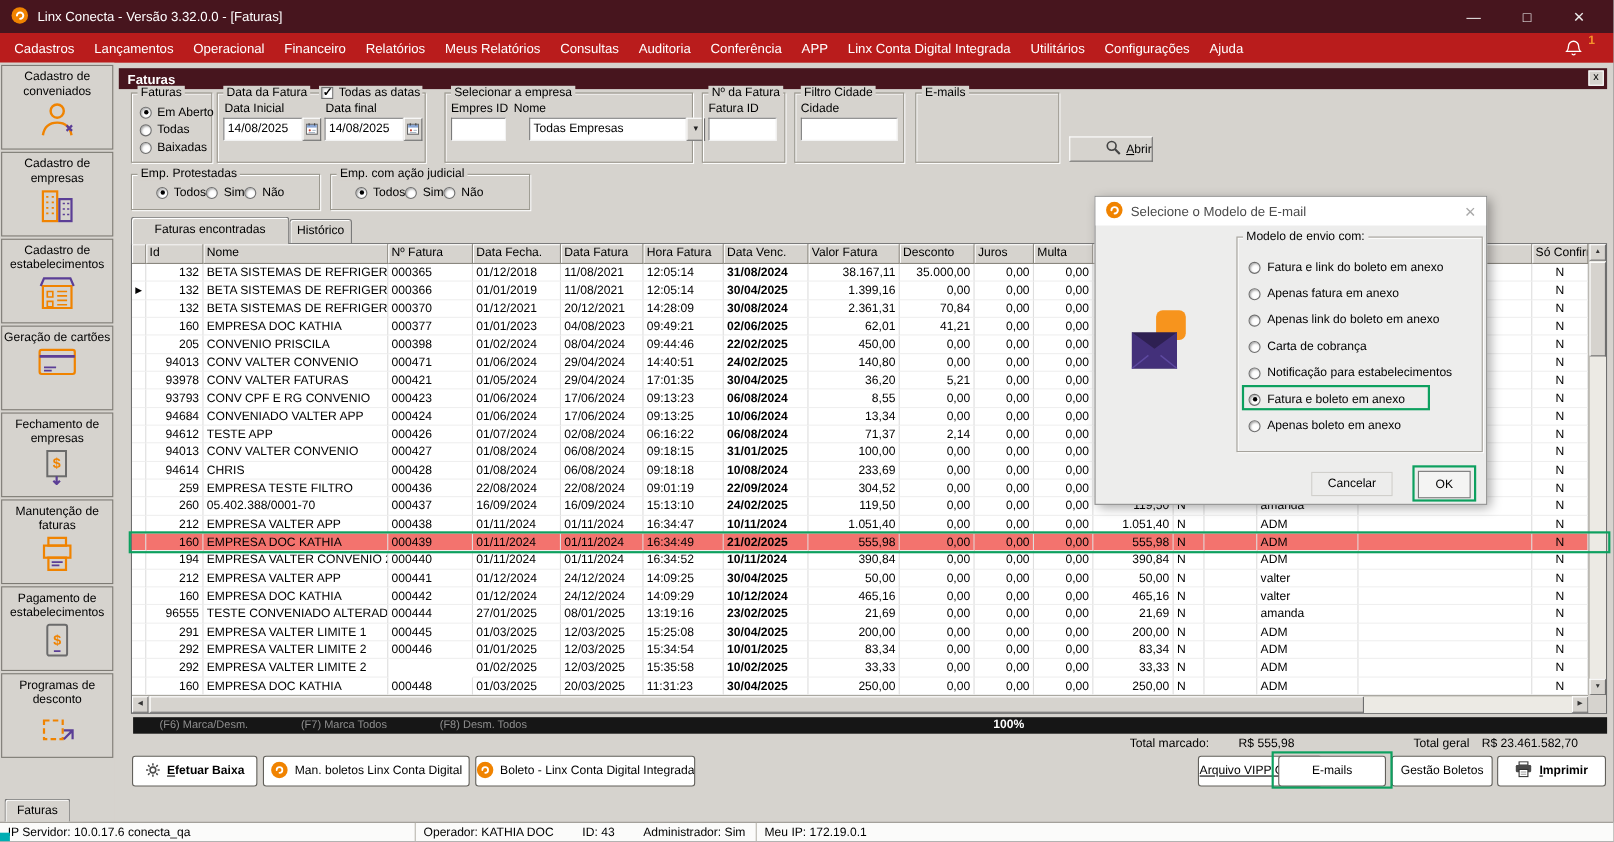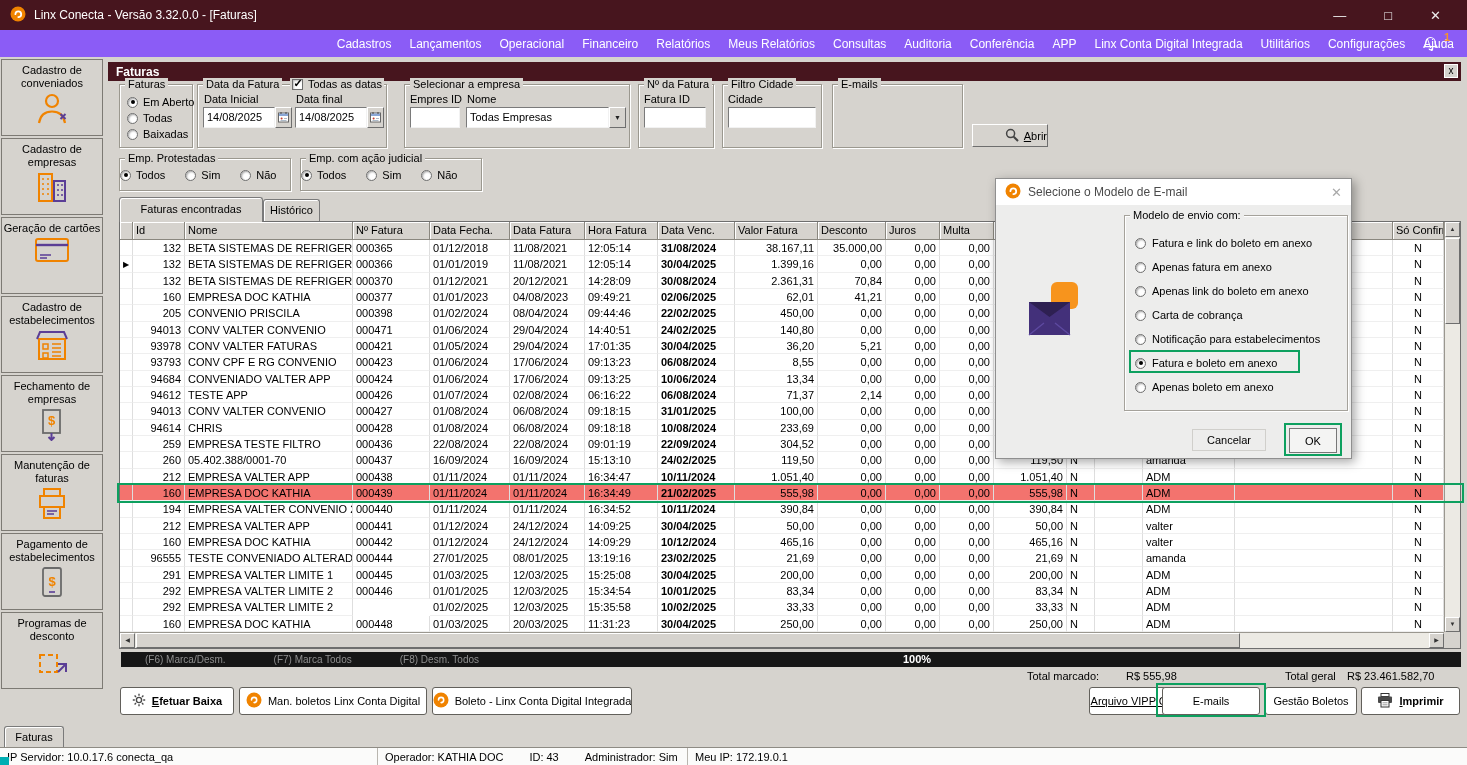--- a/index.html
+++ b/index.html
@@ -4,22 +4,22 @@
 <style>
 * { margin:0; padding:0; box-sizing:border-box; }
 html,body { background:#777; }
 .app { position:relative; width:1467px; height:765px; background:#d6d3ce; overflow:hidden;
   font-family:"Liberation Sans", sans-serif; font-size:11px; color:#000; }
 
 
 .titlebar { position:absolute; left:0; top:0; width:100%; height:30px; background:#47151e;
   display:flex; align-items:center; gap:8px; padding:0 10px; color:#fff; font-size:12px; }
 .win-controls { margin-left:auto; display:flex; gap:38px; padding-right:16px; font-size:13px; color:#eee; }
-.menubar { position:absolute; left:0; top:30px; width:100%; height:27px; background:#8b5cf6;
-  display:flex; align-items:center; padding:0 4px; color:#fff;justify-content:flex-end; }
+.menubar { position:absolute; left:0; top:30px; width:100%; height:27px; background:#b91c1c;
+  display:flex; align-items:center; padding:0 4px; color:#fff; }
 .menu-item { padding:5px 9px; font-size:12px; white-space:nowrap; }
 .bell { position:absolute; right:28px; top:36px; }
 .bell-badge { position:absolute; right:17px; top:31px; color:#f5932c; font-weight:bold; font-size:11px; }
 
 
 .sidebar { position:absolute; left:0; top:57px; width:104px; height:690px; background:#d6d3ce; padding:2px 1px; }
 .side-item { height:77px; margin-bottom:2px; border:1px solid #7d7a74; background:#d6d3ce;
   display:flex; flex-direction:column; align-items:center; text-align:center; padding-top:4px; line-height:13px; }
 .side-icon { margin-top:2px; }
 
@@ -30,32 +30,32 @@
   border:1px solid #fff; color:#000; font-size:10px; line-height:12px; text-align:center; font-weight:normal; }
 
 
 .group { position:absolute; border:1px solid #9b988f; box-shadow:1px 1px 0 #fff, inset 1px 1px 0 #fff; }
 .legend { position:absolute; top:-7px; left:5px; background:#d6d3ce; padding:0 3px; white-space:nowrap; }
 .radio { width:11px; height:11px; min-width:11px; border-radius:50%; background:#fff; border:1px solid #6e6e6e;
   box-shadow:inset 1px 1px 2px rgba(0,0,0,.35); position:relative; display:inline-block; }
 .radio.sel::after { content:""; position:absolute; left:2.5px; top:2.5px; width:4px; height:4px; background:#000; border-radius:50%; }
 .radio-item { display:flex; align-items:center; gap:5px; white-space:nowrap; }
 .vlist { display:flex; flex-direction:column; gap:4px; padding:11px 0 0 7px; }
-.hlist { display:flex; gap:20px; padding:10px 0 0 0; }
+.hlist { display:flex; padding:10px 0 0 22px; }
 .checkbox { width:11px; height:11px; background:#fff; border:1px solid #6e6e6e; display:inline-block;
   position:relative; box-shadow:inset 1px 1px 2px rgba(0,0,0,.25); }
 .checkbox.checked::after { content:"✓"; position:absolute; left:0.5px; top:-2.5px; font-size:11px; font-weight:bold; }
 .tb { background:#fff; border:1px solid; border-color:#7a7a7a #f2f2f2 #f2f2f2 #7a7a7a; height:21px;
   padding:3px 3px 0; overflow:hidden; white-space:nowrap; }
 .flabel { position:absolute; white-space:nowrap; }
 .datefield { position:absolute; display:flex; }
 .datefield .tb { width:72px; }
 .sqbtn { width:17px; height:21px; background:#d6d3ce; border:1px solid; border-color:#fff #6e6e6e #6e6e6e #fff;
   display:flex; align-items:center; justify-content:center; font-size:7px; color:#222; }
-.dd { position:absolute; display:flex; }
+.dd { position:absolute; display:flex;margin-left:15px; }
 .btn-abrir { position:absolute; left:972px; top:124px; width:76px; height:23px; background:#d6d3ce;
   border:1px solid; border-color:#fff #6e6e6e #6e6e6e #fff; display:flex; align-items:center; justify-content:flex-end; gap:5px; }
 
 
 .tab { position:absolute; background:#d6d3ce; border:1px solid #7a7a7a; border-bottom:none;
   border-radius:3px 3px 0 0; box-shadow:inset 1px 1px 0 #fff; text-align:center; }
 .tab1 { left:119px; top:197px; width:144px; height:25px; padding-top:5px; z-index:3; }
 .tab2 { left:263px; top:199px; width:57px; height:23px; padding-top:4px; }
 
 
@@ -186,33 +186,33 @@
       <div class="side-item">
         <div class="side-label">Cadastro de empresas</div>
         <div class="side-icon"><svg width="34" height="33" viewBox="0 0 34 33">
             <rect x="4" y="3" width="13" height="27" fill="none" stroke="#f08300" stroke-width="2"></rect>
             <rect x="19" y="10" width="11" height="20" fill="none" stroke="#5b3e96" stroke-width="2"></rect>
             <path d="M7 8h2M12 8h2M7 13h2M12 13h2M7 18h2M12 18h2M7 23h2M12 23h2" stroke="#f08300" stroke-width="1.5"></path>
             <path d="M22 14h2M26 14h2M22 19h2M26 19h2M22 24h2M26 24h2" stroke="#5b3e96" stroke-width="1.5"></path>
           </svg></div>
       </div>
       <div class="side-item">
+        <div class="side-label">Cadastro de estabelecimentos</div>
+        <div class="side-icon"><svg width="34" height="32" viewBox="0 0 34 32">
+            <path d="M4 10h26v20H4z" fill="none" stroke="#f08300" stroke-width="2"></path>
+            <path d="M2 10l3-7h24l3 7" fill="none" stroke="#5b3e96" stroke-width="2"></path>
+            <path d="M8 15h5v5H8zM8 24h5v5H8zM17 15h9M17 19h9M17 23h9M17 27h9" stroke="#f08300" stroke-width="1.5" fill="none"></path>
+          </svg></div>
+      </div>
+      <div class="side-item">
         <div class="side-label">Geração de cartões</div>
         <div class="side-icon"><svg width="36" height="27" viewBox="0 0 36 27">
             <rect x="2" y="2" width="32" height="22" rx="2" fill="none" stroke="#f08300" stroke-width="2"></rect>
             <path d="M2 8h32" stroke="#5b3e96" stroke-width="2.4"></path>
             <path d="M6 18h11M6 21h7" stroke="#5b3e96" stroke-width="1.6"></path>
-          </svg></div>
-      </div>
-      <div class="side-item">
-        <div class="side-label">Cadastro de estabelecimentos</div>
-        <div class="side-icon"><svg width="34" height="32" viewBox="0 0 34 32">
-            <path d="M4 10h26v20H4z" fill="none" stroke="#f08300" stroke-width="2"></path>
-            <path d="M2 10l3-7h24l3 7" fill="none" stroke="#5b3e96" stroke-width="2"></path>
-            <path d="M8 15h5v5H8zM8 24h5v5H8zM17 15h9M17 19h9M17 23h9M17 27h9" stroke="#f08300" stroke-width="1.5" fill="none"></path>
           </svg></div>
       </div>
       <div class="side-item">
         <div class="side-label">Fechamento de empresas</div>
         <div class="side-icon"><svg width="34" height="33" viewBox="0 0 34 33">
             <rect x="8" y="2" width="17" height="23" fill="none" stroke="#6b6b6b" stroke-width="1.8"></rect>
             <text x="16.5" y="17" font-size="13" fill="#f08300" text-anchor="middle" font-family="sans-serif" font-weight="bold">$</text>
             <path d="M16.5 25v6M13.5 29l3 3 3-3" fill="none" stroke="#5b3e96" stroke-width="2"></path>
           </svg></div>
       </div>

